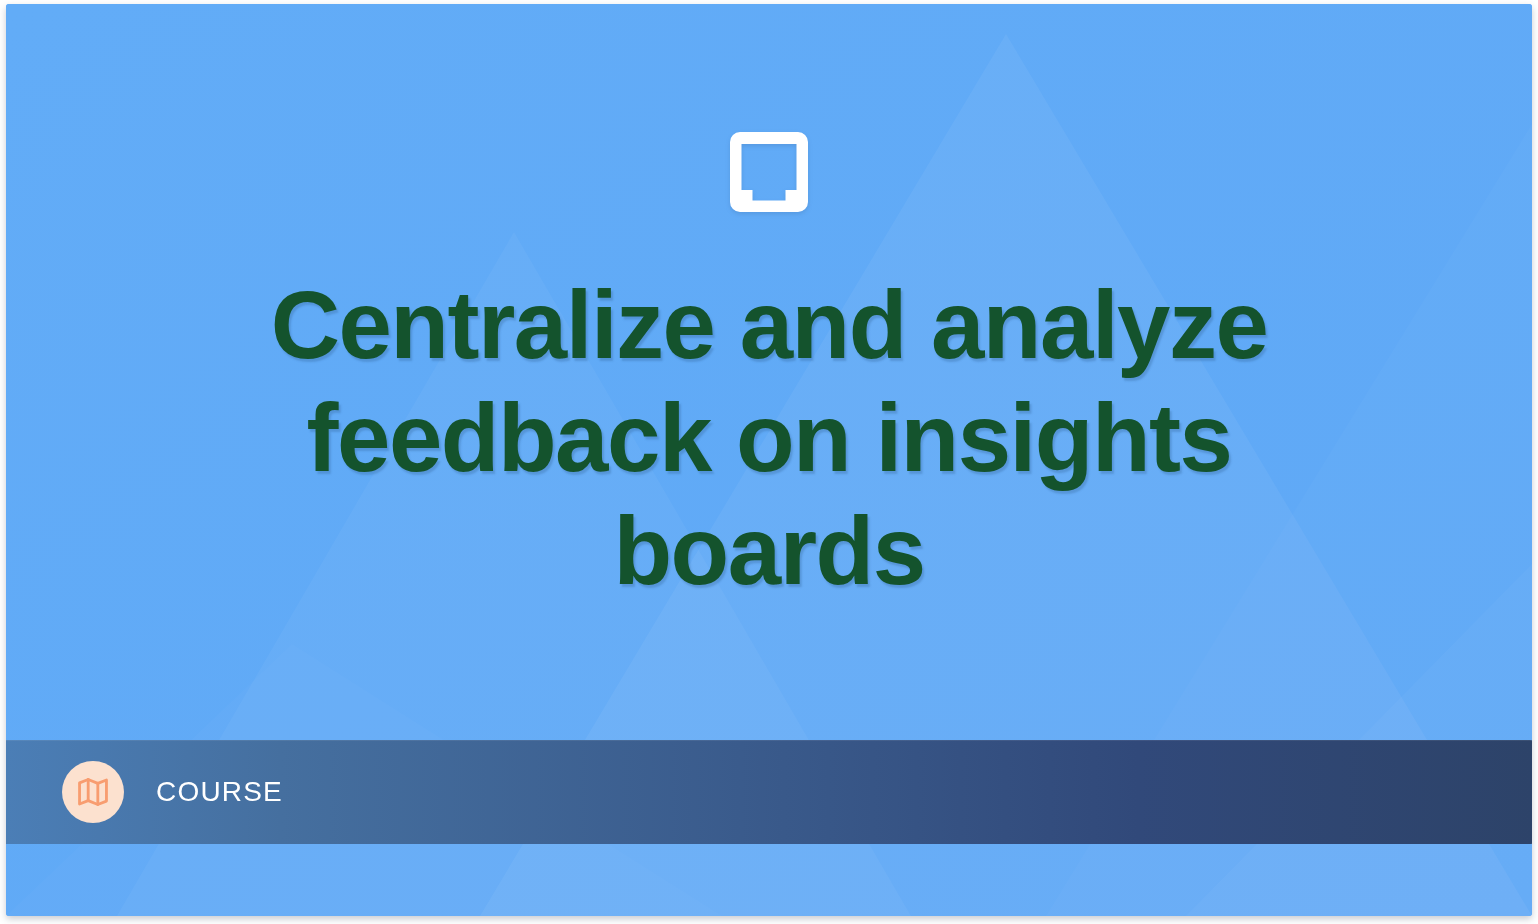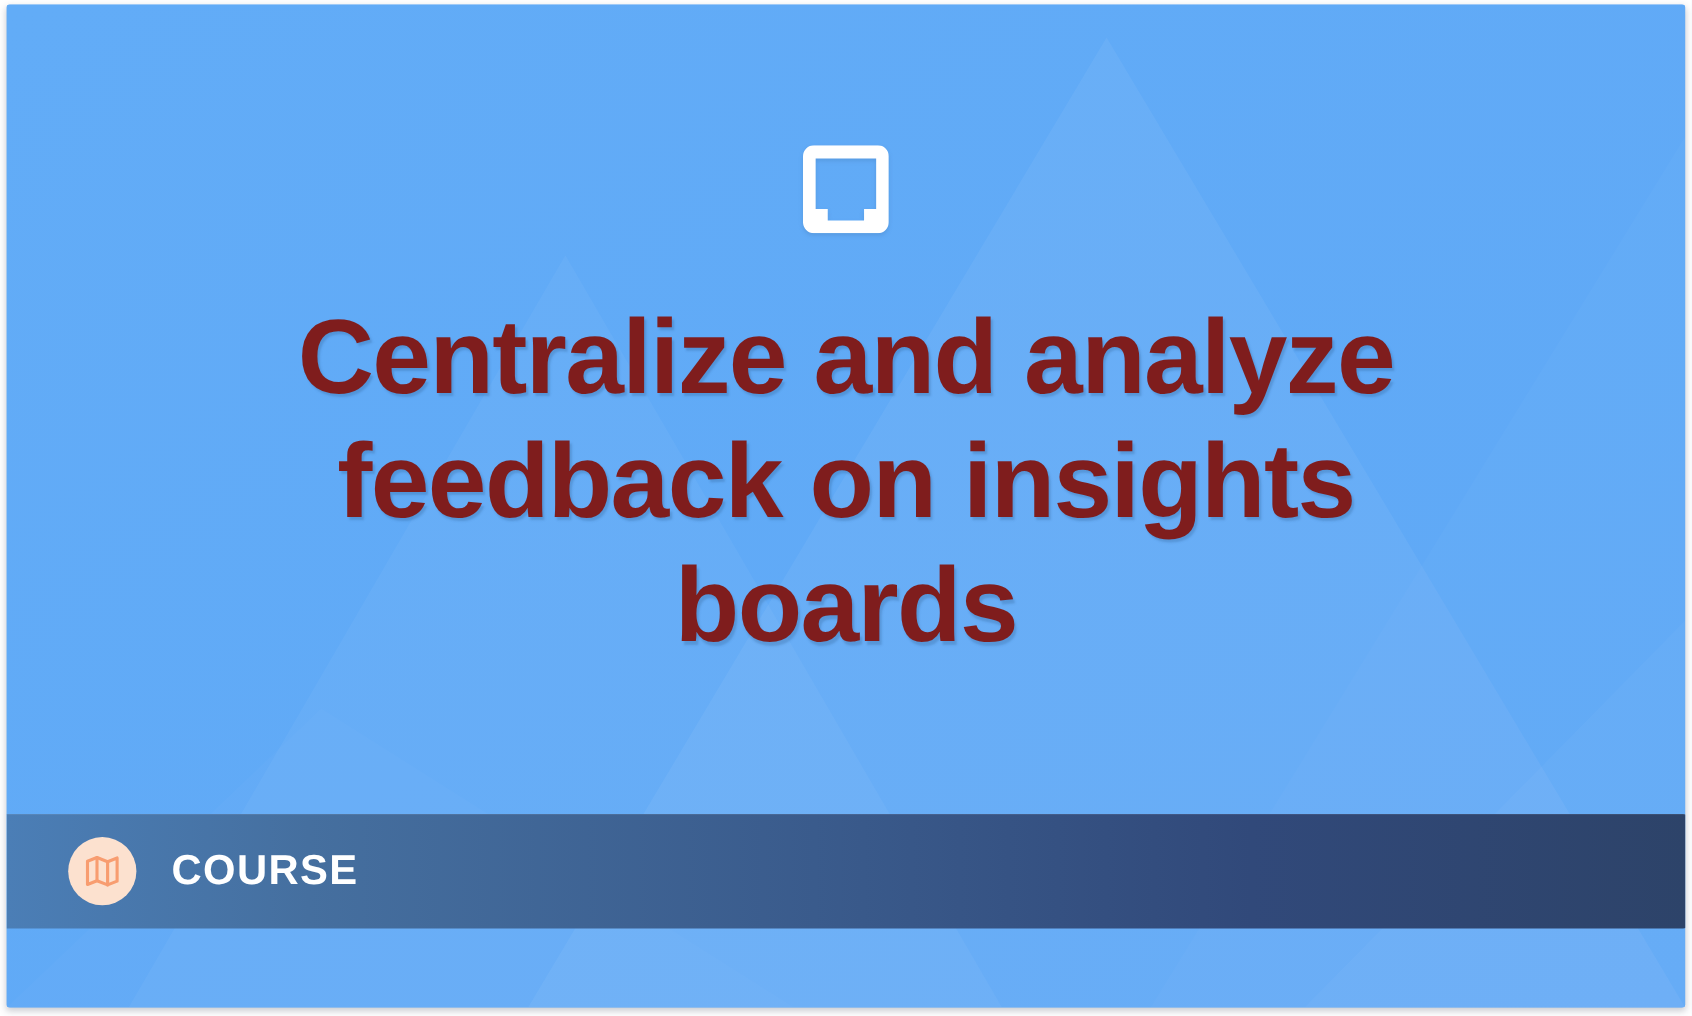--- a/index.html
+++ b/index.html
@@ -63,21 +63,21 @@
     margin-bottom: 56px;
     flex: none;
     filter: drop-shadow(0 2px 2px rgba(40,80,130,0.18));
   }
   .hero-icon svg { display: block; width: 100%; height: 100%; }
 
   .hero-title {
     margin: 0;
     width: 1140px;
     text-align: center;
-    color: #7f1d1d;
+    color: #14532d;
     font-family: "Liberation Sans", sans-serif;
     font-weight: 700;
     font-size: 96px;
     line-height: 113px;
     letter-spacing: -1.5px;
     text-shadow: 2px 3px 2px rgba(45,95,150,0.30);
     -webkit-font-smoothing: antialiased;
   }
 
   
@@ -106,22 +106,22 @@
     align-items: center;
     justify-content: center;
     flex: none;
     margin-right: 32px;
   }
   .badge-icon-wrap svg { display: block; width: 34px; height: 34px; }
 
   .badge-label {
     color: #ffffff;
     font-family: "Liberation Sans", sans-serif;
-    font-weight: 700;
-    font-size: 38px;
+    font-weight: 400;
+    font-size: 28px;
     letter-spacing: 1.2px;
     line-height: 1;
     -webkit-font-smoothing: antialiased;
   }
 </style>
 </head>
 <body>
 
 <div class="card">
 

